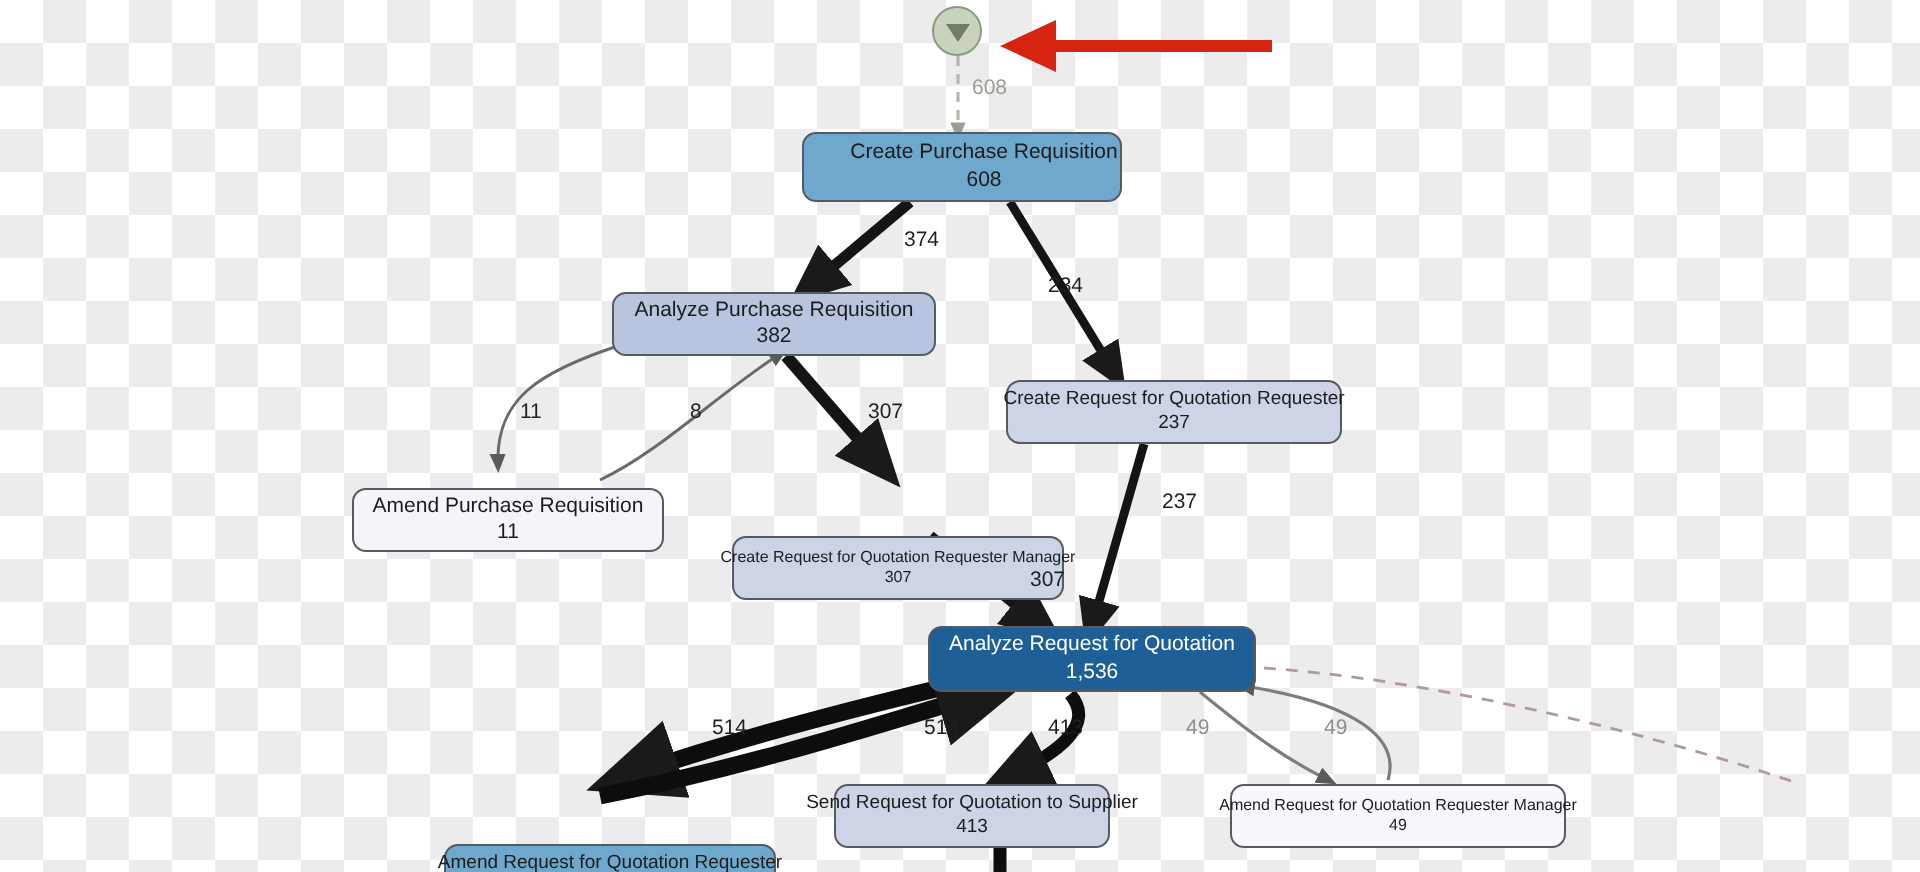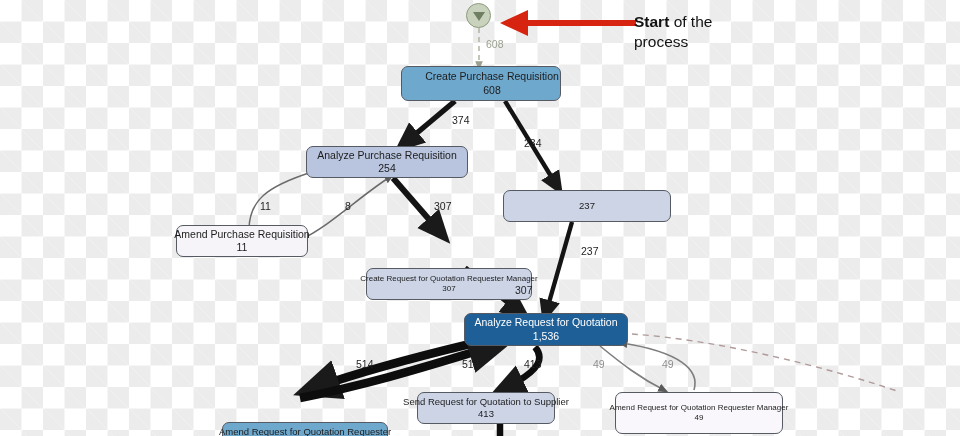--- a/index.html
+++ b/index.html
@@ -169,38 +169,37 @@
 
   <div id="start-node" style="left:466px; top:3px;">
     <div class="tri"></div>
   </div>
   <div class="edge-label start" style="left:486px; top:38px;">608</div>
 
   <svg style="position:absolute; left:498px; top:8px; width:140px; height:30px;" viewBox="0 0 140 30" xmlns="http://www.w3.org/2000/svg">
     <path d="M138,12 L30,12 L30,2 L2,15 L30,28 L30,18 L138,18 Z" fill="#d62411"></path>
   </svg>
 
-  <div id="annotation" style="left:634px; top:12px;"><b>Start</b><span> of the
-process</span></div>
 
   <div class="node" style="left: 401px; top: 66px; width: 160px; height: 35px; background: rgb(111, 168, 205); color: rgb(28, 28, 28); font-size: 10.5px; padding-left: 22px;">
     <span class="nlabel">Create Purchase Requisition</span>
     <span class="nfreq">608</span>
   </div>
 
   <div class="node" style="left: 306px; top: 146px; width: 162px; height: 32px; background: rgb(185, 196, 222); color: rgb(28, 28, 28); font-size: 10.5px; text-align: right;">
     <span class="nlabel">Analyze Purchase Requisition</span>
-    <span class="nfreq">254</span>
+    <span class="nfreq">382</span>
   </div>
 
   <div class="node" style="left: 503px; top: 190px; width: 168px; height: 32px; background: rgb(204, 212, 230); color: rgb(28, 28, 28); font-size: 9.5px;">
+    <span class="nlabel">Create Request for Quotation Requester</span>
     <span class="nfreq">237</span>
   </div>
 
-  <div class="node" style="left: 176px; top: 225px; width: 132px; height: 32px; background: rgb(246, 244, 248); color: rgb(28, 28, 28); font-size: 10.5px;">
+  <div class="node" style="left: 176px; top: 244px; width: 156px; height: 32px; background: rgb(246, 244, 248); color: rgb(28, 28, 28); font-size: 10.5px;">
     <span class="nlabel">Amend Purchase Requisition</span>
     <span class="nfreq">11</span>
   </div>
 
   <div class="node" style="left: 366px; top: 236px; width: 166px; height: 32px; background: rgb(204, 212, 230); color: rgb(28, 28, 28); font-size: 8px; margin-top: 32px;">
     <span class="nlabel">Create Request for Quotation Requester Manager</span>
     <span class="nfreq">307</span>
   </div>
 
   <div class="node" style="left: 464px; top: 313px; width: 164px; height: 33px; background: rgb(29, 95, 150); color: rgb(255, 255, 255); font-size: 10.5px;">
@@ -211,21 +210,21 @@
   <div class="node" style="left: 222px; top: 392px; width: 166px; height: 32px; background: rgb(111, 168, 205); color: rgb(28, 28, 28); font-size: 9.5px; margin-top: 30px;">
     <span class="nlabel">Amend Request for Quotation Requester</span>
     <span class="nfreq">514</span>
   </div>
 
   <div class="node" style="left: 417px; top: 392px; width: 138px; height: 32px; background: rgb(204, 212, 230); color: rgb(28, 28, 28); font-size: 9.5px;">
     <span class="nlabel">Send Request for Quotation to Supplier</span>
     <span class="nfreq">413</span>
   </div>
 
-  <div class="node" style="left: 615px; top: 392px; width: 168px; height: 42px; background: rgb(249, 247, 251); color: rgb(28, 28, 28); font-size: 8px;">
+  <div class="node" style="left: 615px; top: 392px; width: 168px; height: 32px; background: rgb(249, 247, 251); color: rgb(28, 28, 28); font-size: 8px;">
     <span class="nlabel">Amend Request for Quotation Requester Manager</span>
     <span class="nfreq">49</span>
   </div>
 
   <div class="edge-label" style="left:452px; top:114px;">374</div>
   <div class="edge-label" style="left:524px; top:113px;margin-top:24px;">234</div>
   <div class="edge-label" style="left:260px; top:200px;">11</div>
   <div class="edge-label" style="left:345px; top:200px;">8</div>
   <div class="edge-label" style="left:434px; top:200px;">307</div>
   <div class="edge-label" style="left:581px; top:245px;">237</div>

